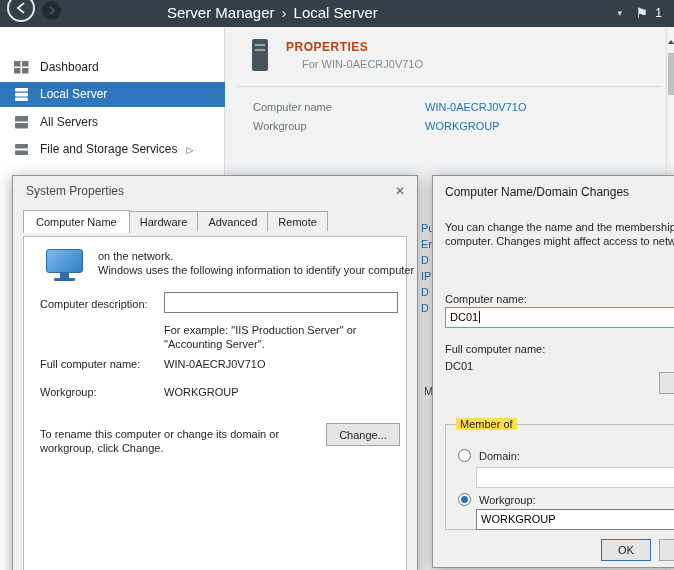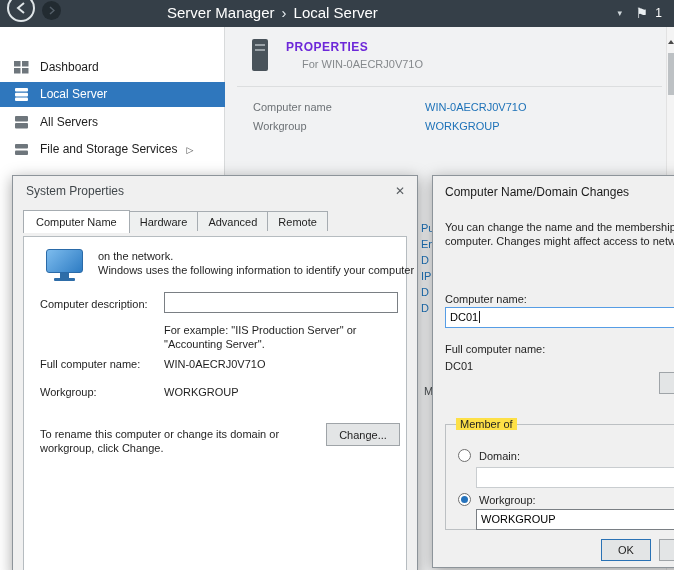--- a/index.html
+++ b/index.html
@@ -27,21 +27,21 @@
   .side-item .icn { position: absolute; left: 14px; top: 6px; color: #6e767c; }
   .side-item .lbl { position: absolute; left: 40px; }
   .side-item.selected { background: #2f77bd; color: #fff; }
   .side-item.selected .icn { color: #fff; }
   .expander { margin-left: 9px; font-size: 9px; color: #4a4a4a; }
 
   
   .main { position: absolute; left: 225px; top: 27px; width: 449px; height: 543px; background: #f1f2f3; }
   .props-icon { position: absolute; left: 27px; top: 12px; width: 16px; height: 32px; background: #49535a; border-radius: 2px; }
   .props-icon .slot { position: absolute; left: 3px; width: 10px; height: 2px; background: #9aa2a7; }
-  .props-heading { position: absolute; left: 61px; top: 13px; font-size: 12px; font-weight: bold; letter-spacing: 0.5px; color: #6d28d9; }
+  .props-heading { position: absolute; left: 61px; top: 13px; font-size: 12px; font-weight: bold; letter-spacing: 0.5px; color: #c2410c; }
   .props-sub { position: absolute; left: 61px; top: 31px; font-size: 11px; color: #85898c; margin-left: 16px; }
   .props-divider { position: absolute; left: 12px; top: 59px; width: 425px; height: 1px; background: #dcdedf; }
   .prow-label { position: absolute; left: 28px; font-size: 11px; color: #6d7276; }
   .prow-value { position: absolute; left: 200px; font-size: 11px; color: #1d72b8; cursor: pointer; }
   .clip-frag { position: absolute; left: 196px; width: 12px; overflow: hidden; white-space: nowrap; font-size: 11px; color: #1d72b8; cursor: pointer; }
   .clip-letter { position: absolute; left: 199px; font-size: 11px; color: #4a4f52; }
 
   
   .scrollbar { position: absolute; left: 666px; top: 27px; width: 8px; height: 543px; background: #f4f4f4; border-left: 1px solid #e2e2e2; }
   .sb-arrow { position: absolute; left: 1px; top: 13px; width: 0; height: 0; border-left: 3px solid transparent; border-right: 3px solid transparent; border-bottom: 4px solid #4a4a4a; cursor: pointer; }

